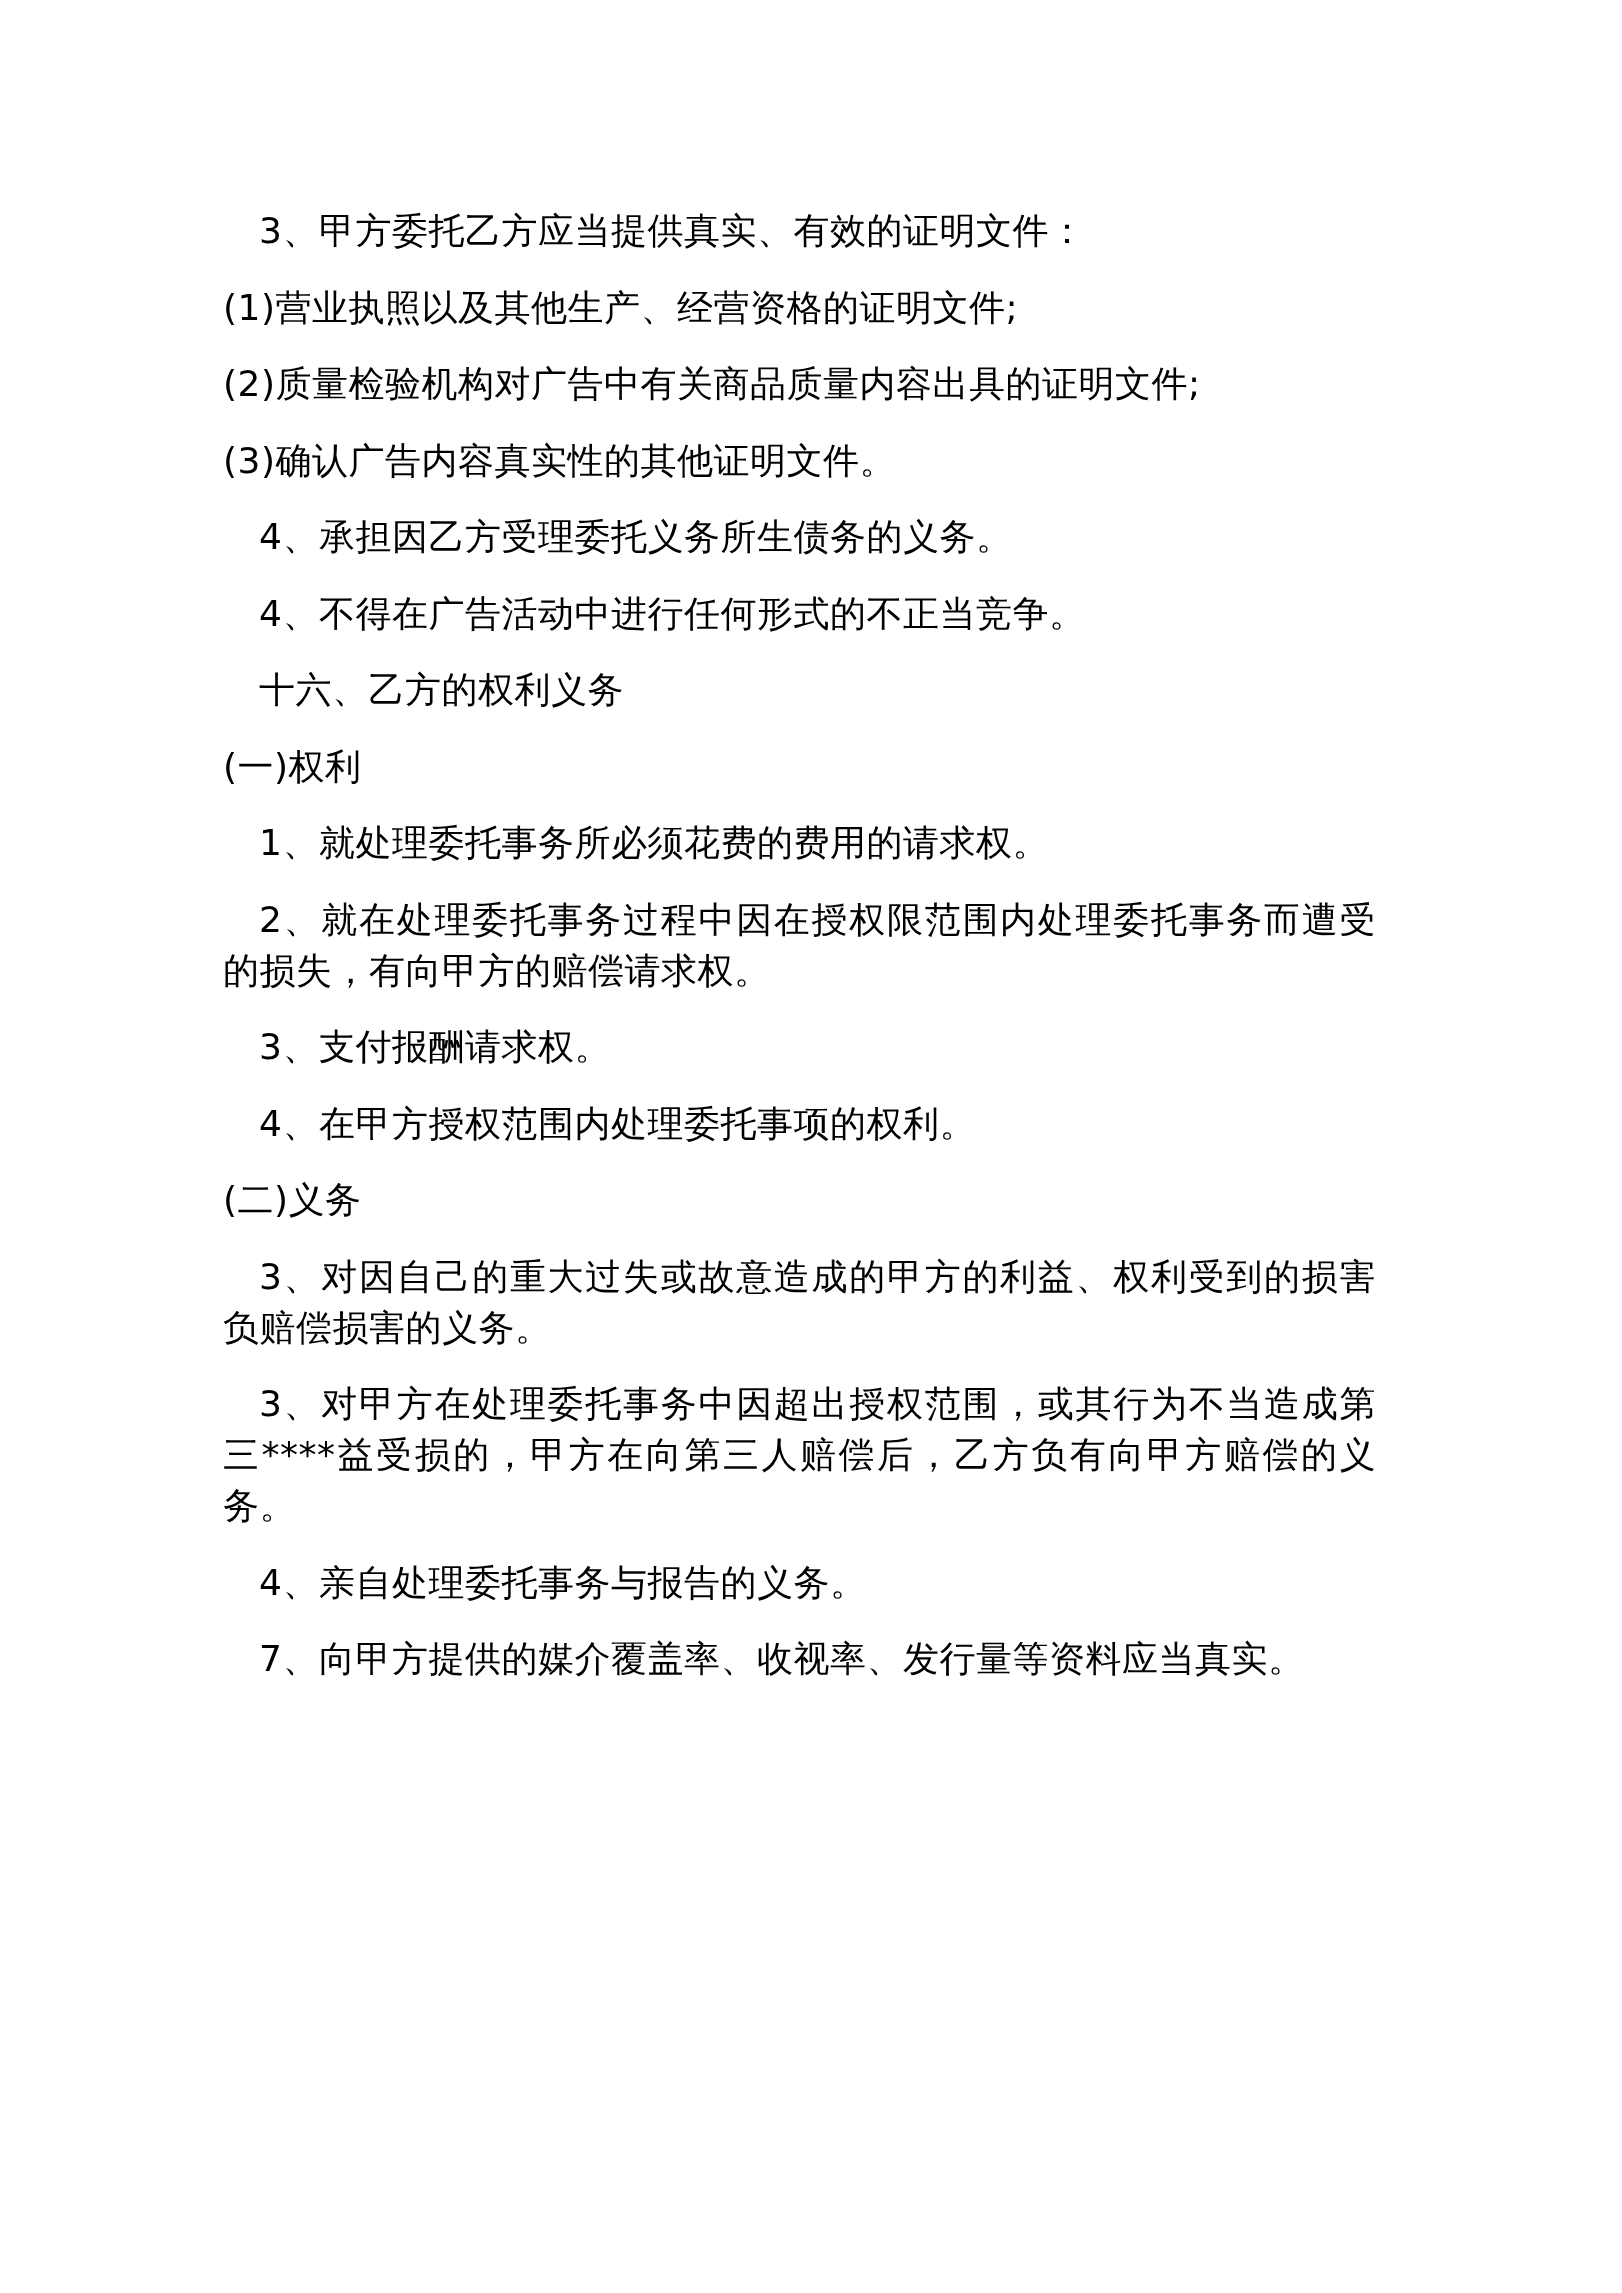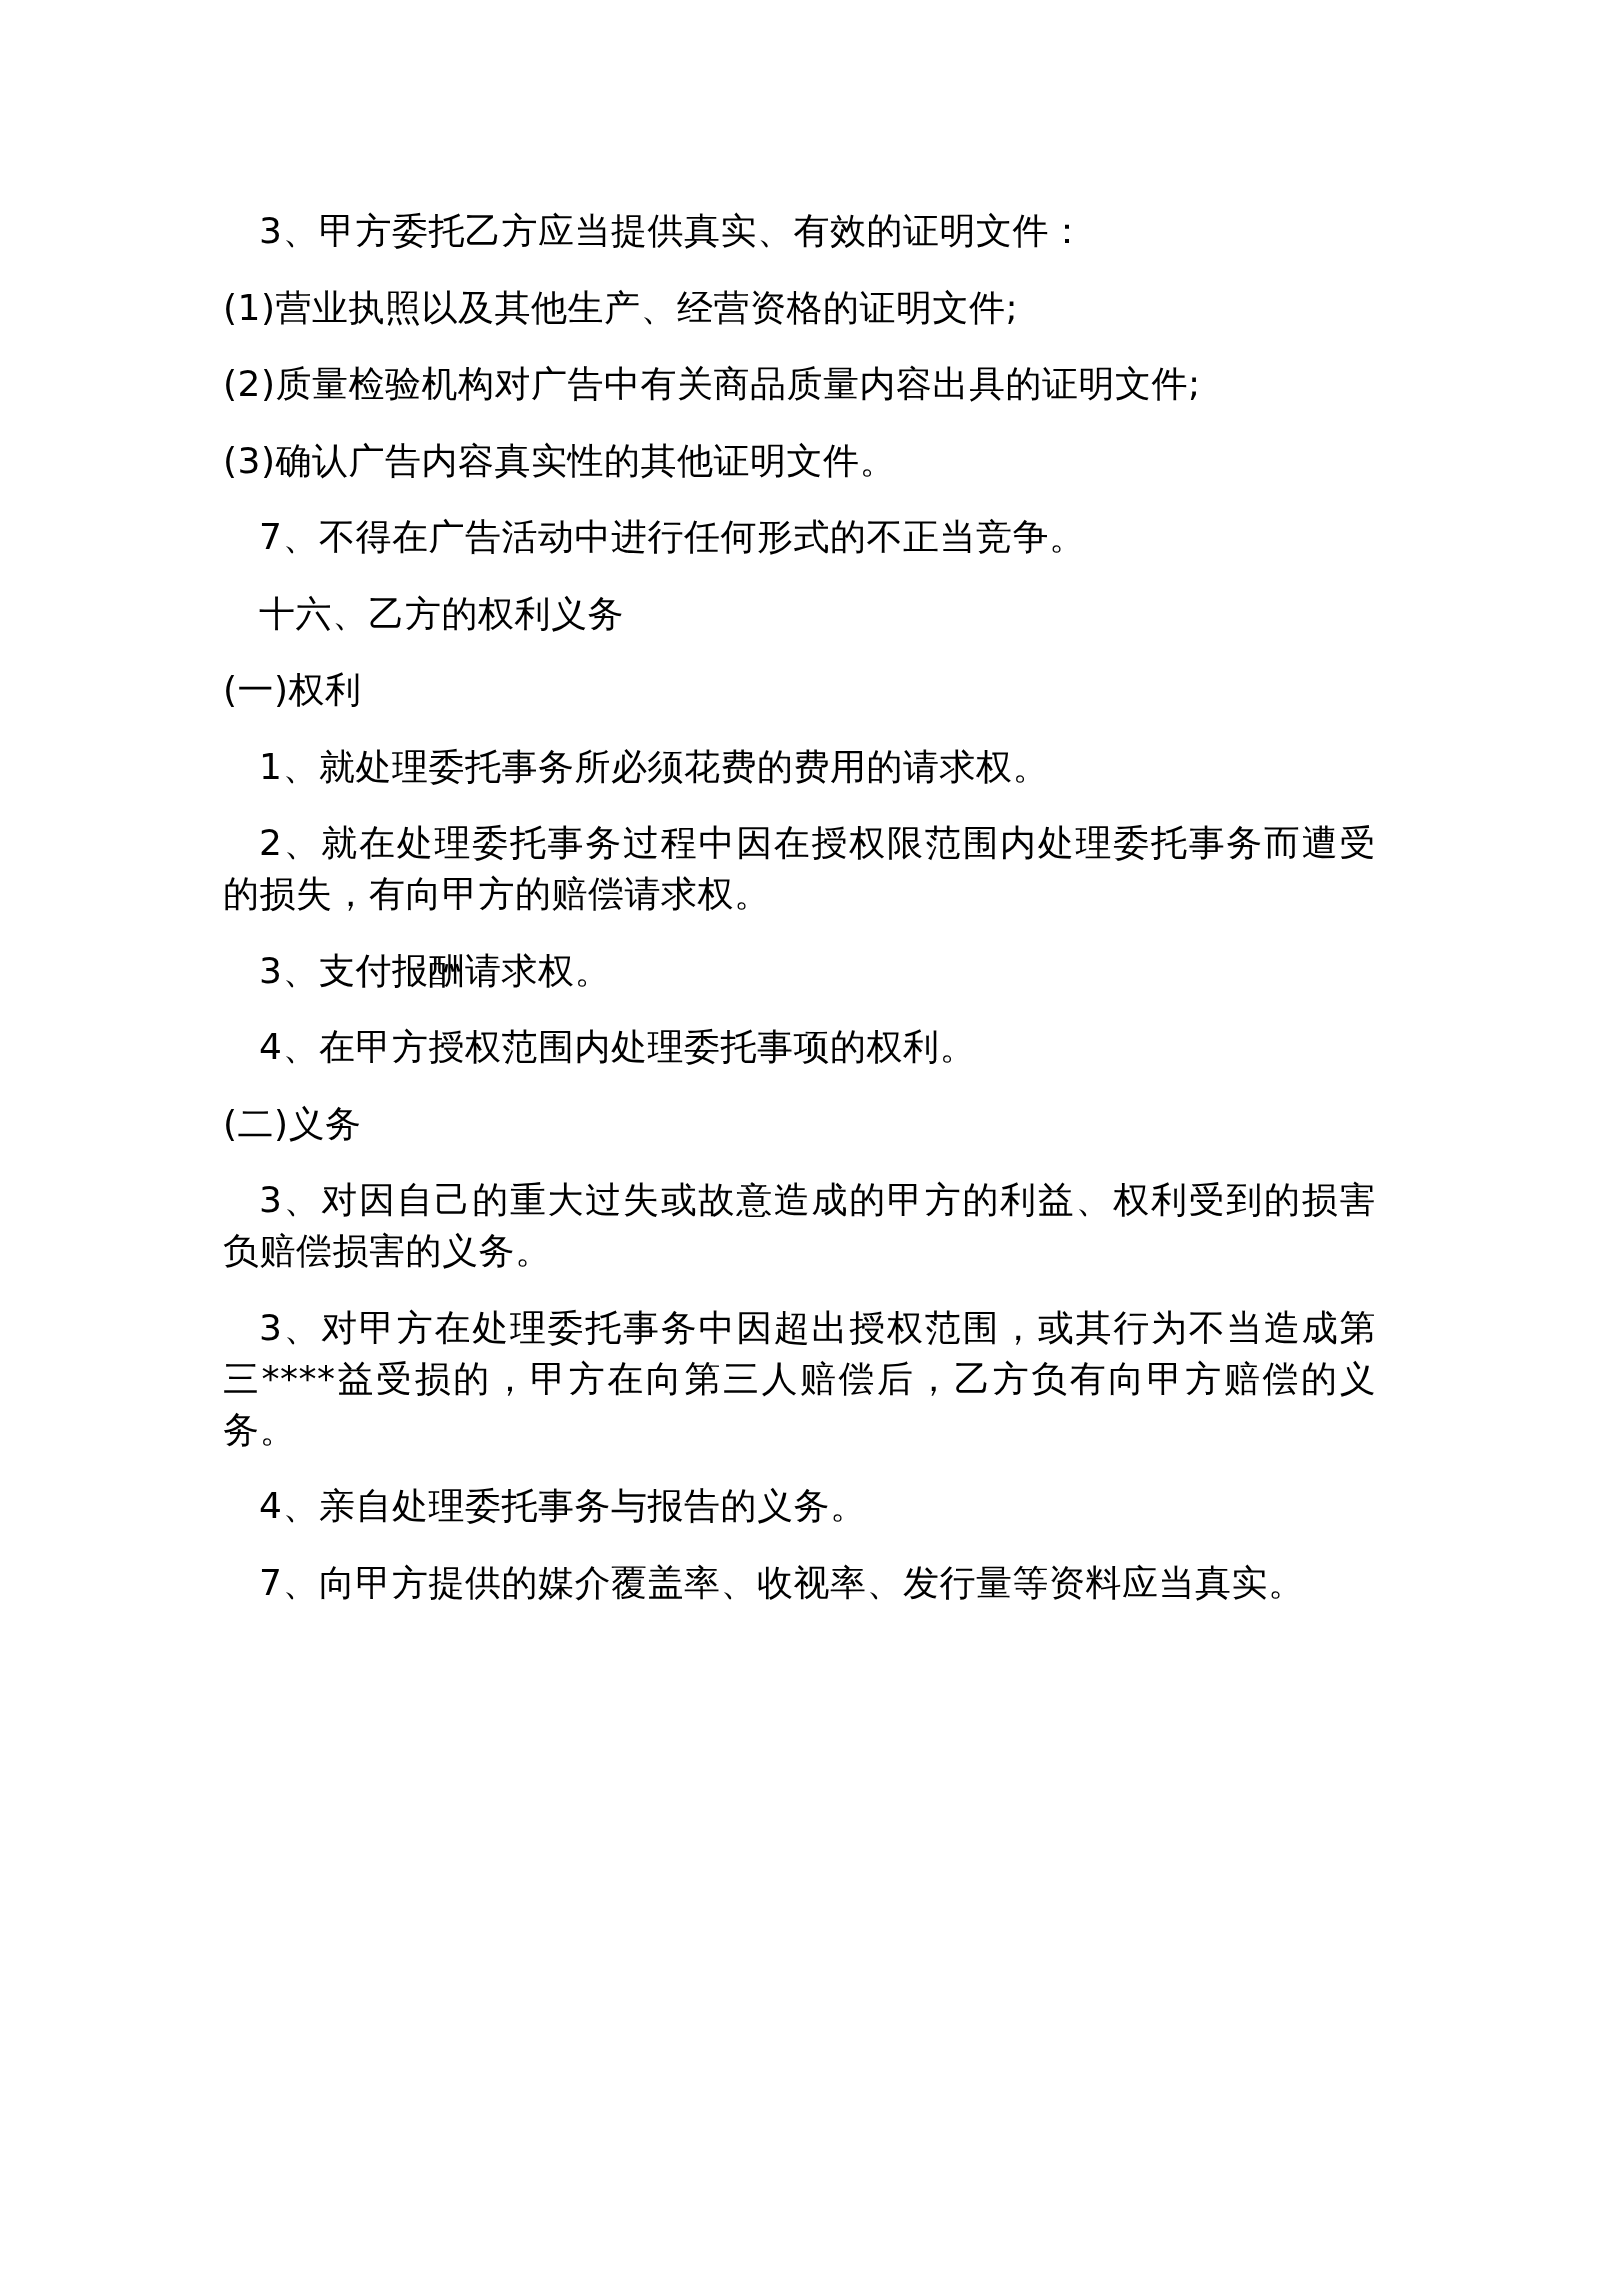--- a/index.html
+++ b/index.html
@@ -46,21 +46,22 @@
 </head>
 <body>
 
 <div class="page">
   <div class="doc-body">
 
     <p class="para indent">3、甲方委托乙方应当提供真实、有效的证明文件：</p>
     <p class="para noindent">(1)营业执照以及其他生产、经营资格的证明文件;</p>
     <p class="para noindent">(2)质量检验机构对广告中有关商品质量内容出具的证明文件;</p>
     <p class="para noindent">(3)确认广告内容真实性的其他证明文件。</p>
-    <p class="para indent">7、不得在广告活动中进行任何形式的不正当竞争。</p>
+    <p class="para indent">4、承担因乙方受理委托义务所生债务的义务。</p>
+    <p class="para indent">4、不得在广告活动中进行任何形式的不正当竞争。</p>
     <p class="para indent">十六、乙方的权利义务</p>
     <p class="para noindent">(一)权利</p>
     <p class="para indent">1、就处理委托事务所必须花费的费用的请求权。</p>
     <p class="para indent">2、就在处理委托事务过程中因在授权限范围内处理委托事务而遭受的损失，有向甲方的赔偿请求权。</p>
     <p class="para indent">3、支付报酬请求权。</p>
     <p class="para indent">4、在甲方授权范围内处理委托事项的权利。</p>
     <p class="para noindent">(二)义务</p>
     <p class="para indent">3、对因自己的重大过失或故意造成的甲方的利益、权利受到的损害负赔偿损害的义务。</p>
     <p class="para indent">3、对甲方在处理委托事务中因超出授权范围，或其行为不当造成第三****益受损的，甲方在向第三人赔偿后，乙方负有向甲方赔偿的义务。</p>
     <p class="para indent">4、亲自处理委托事务与报告的义务。</p>

